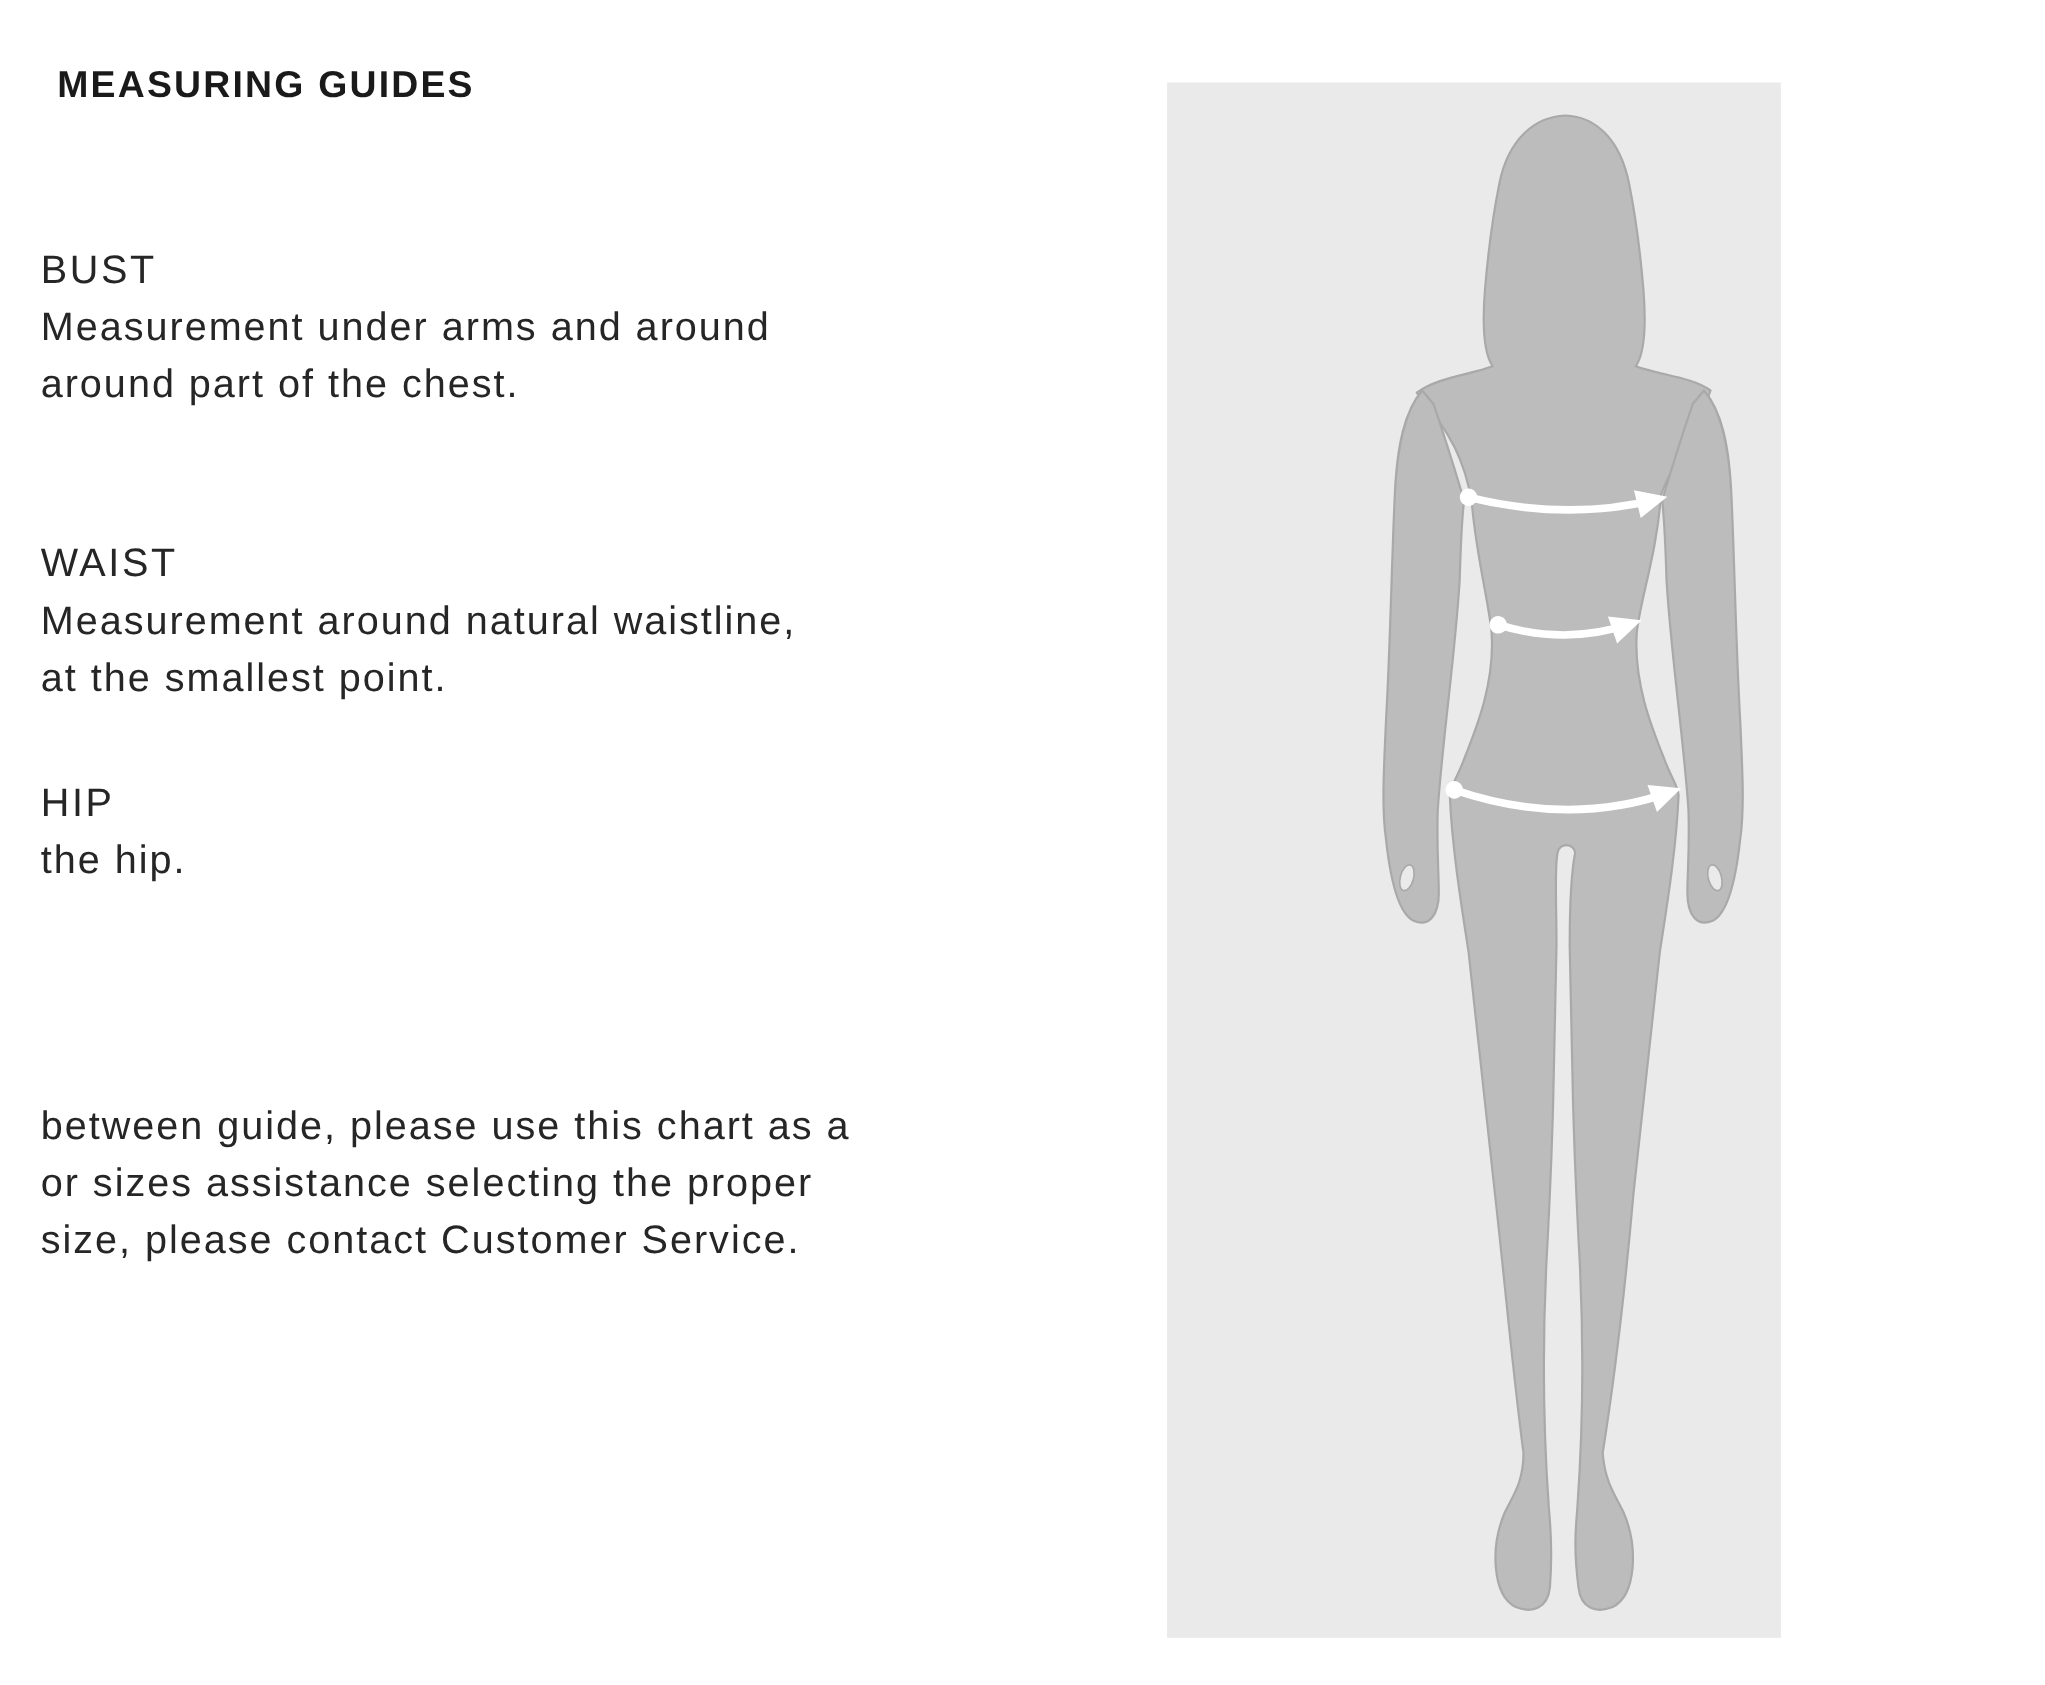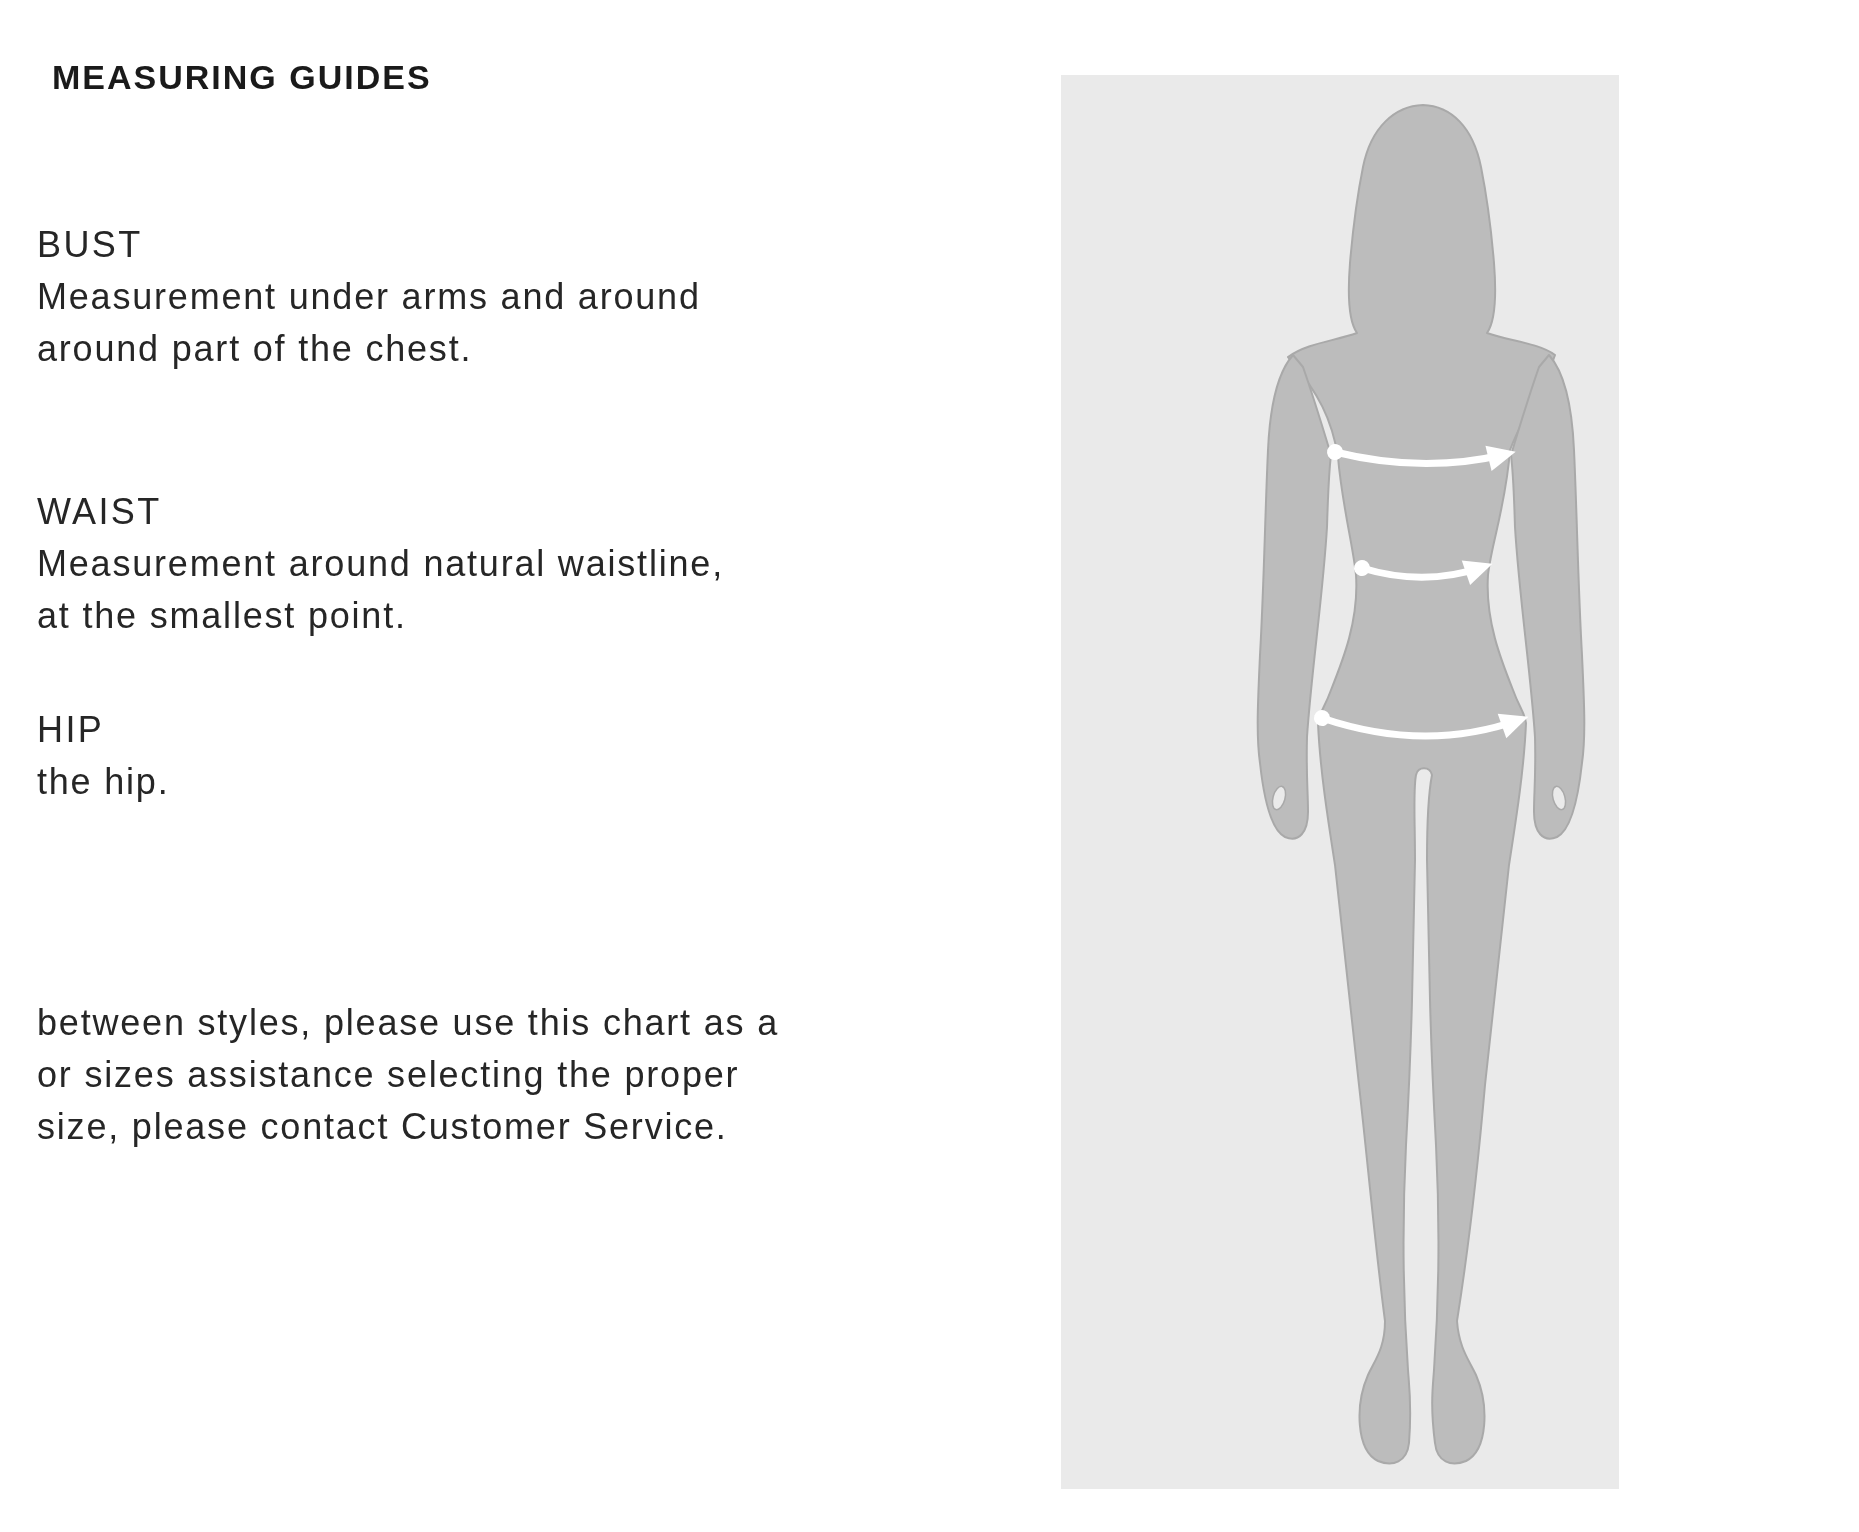--- a/index.html
+++ b/index.html
@@ -91,21 +91,21 @@
     <span class="line">Measurement around natural waistline,</span>
     <span class="line">at the smallest point.</span>
   </div>
 
   <div class="text-block block-hip">
     <span class="line label">HIP</span>
     <span class="line">the hip.</span>
   </div>
 
   <div class="text-block block-footnote">
-    <span class="line">between styles, please use this chart as a</span>
+    <span class="line">between guide, please use this chart as a</span>
     <span class="line">or sizes assistance selecting the proper</span>
     <span class="line">size, please contact Customer Service.</span>
   </div>
 
   <div class="figure-panel">
     <svg viewBox="0 0 729 1414" aria-hidden="true">
       <defs>
         <marker id="arrowhead" markerUnits="userSpaceOnUse" markerWidth="32" markerHeight="30" refX="20" refY="15" orient="auto">
           <path class="arrow-fill" d="M2,2 L30,15 L2,28 Z"></path>
         </marker>

